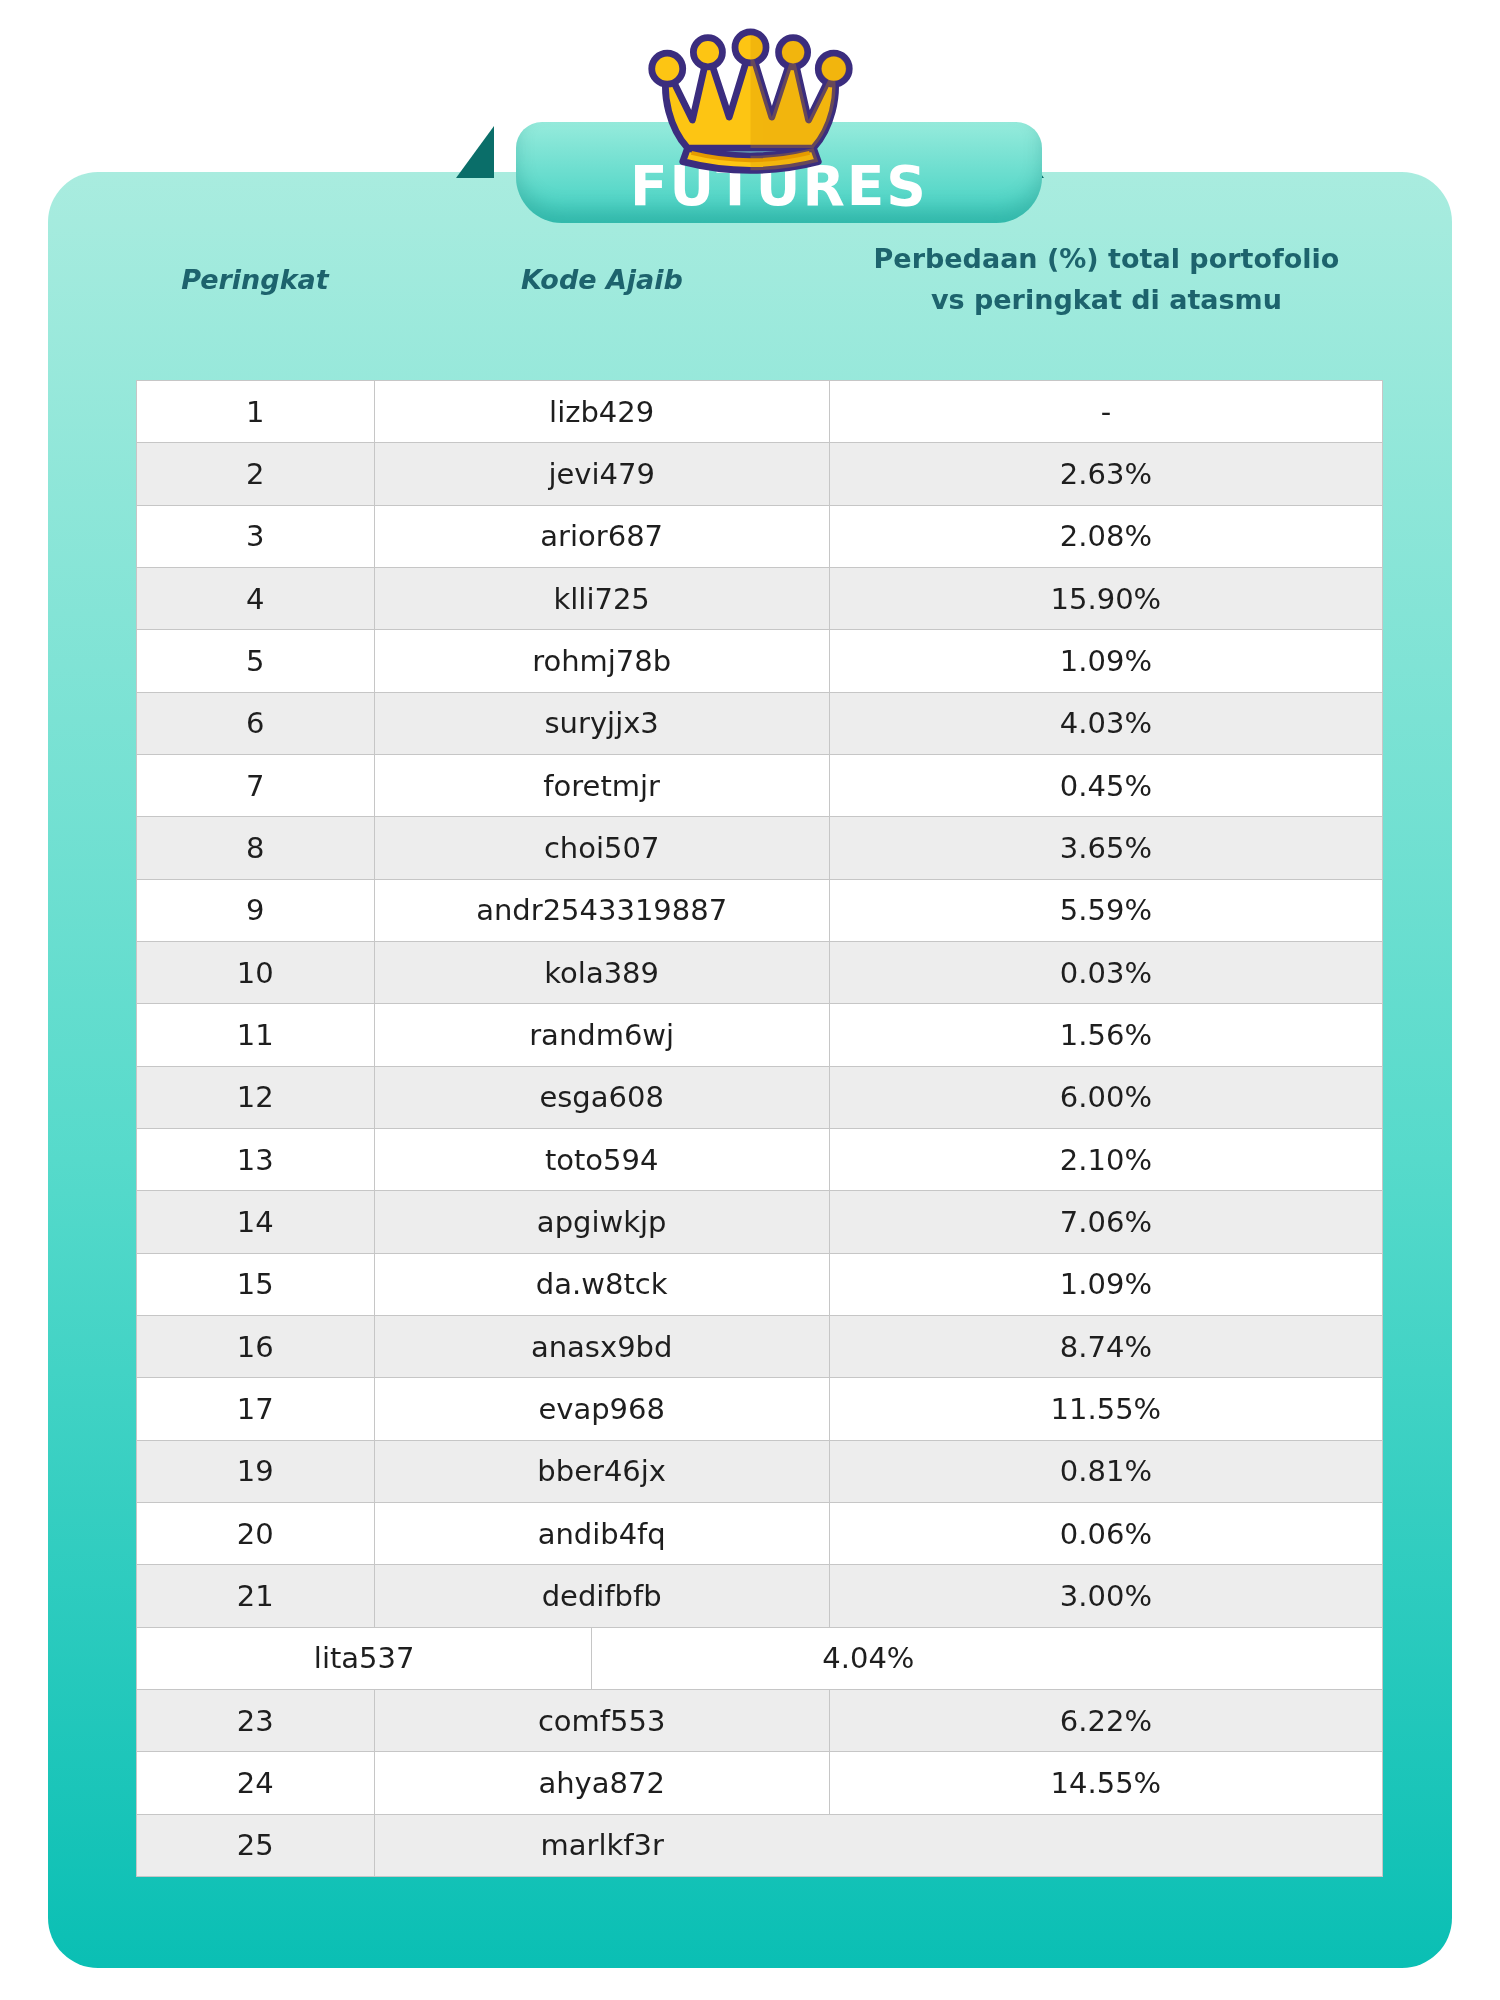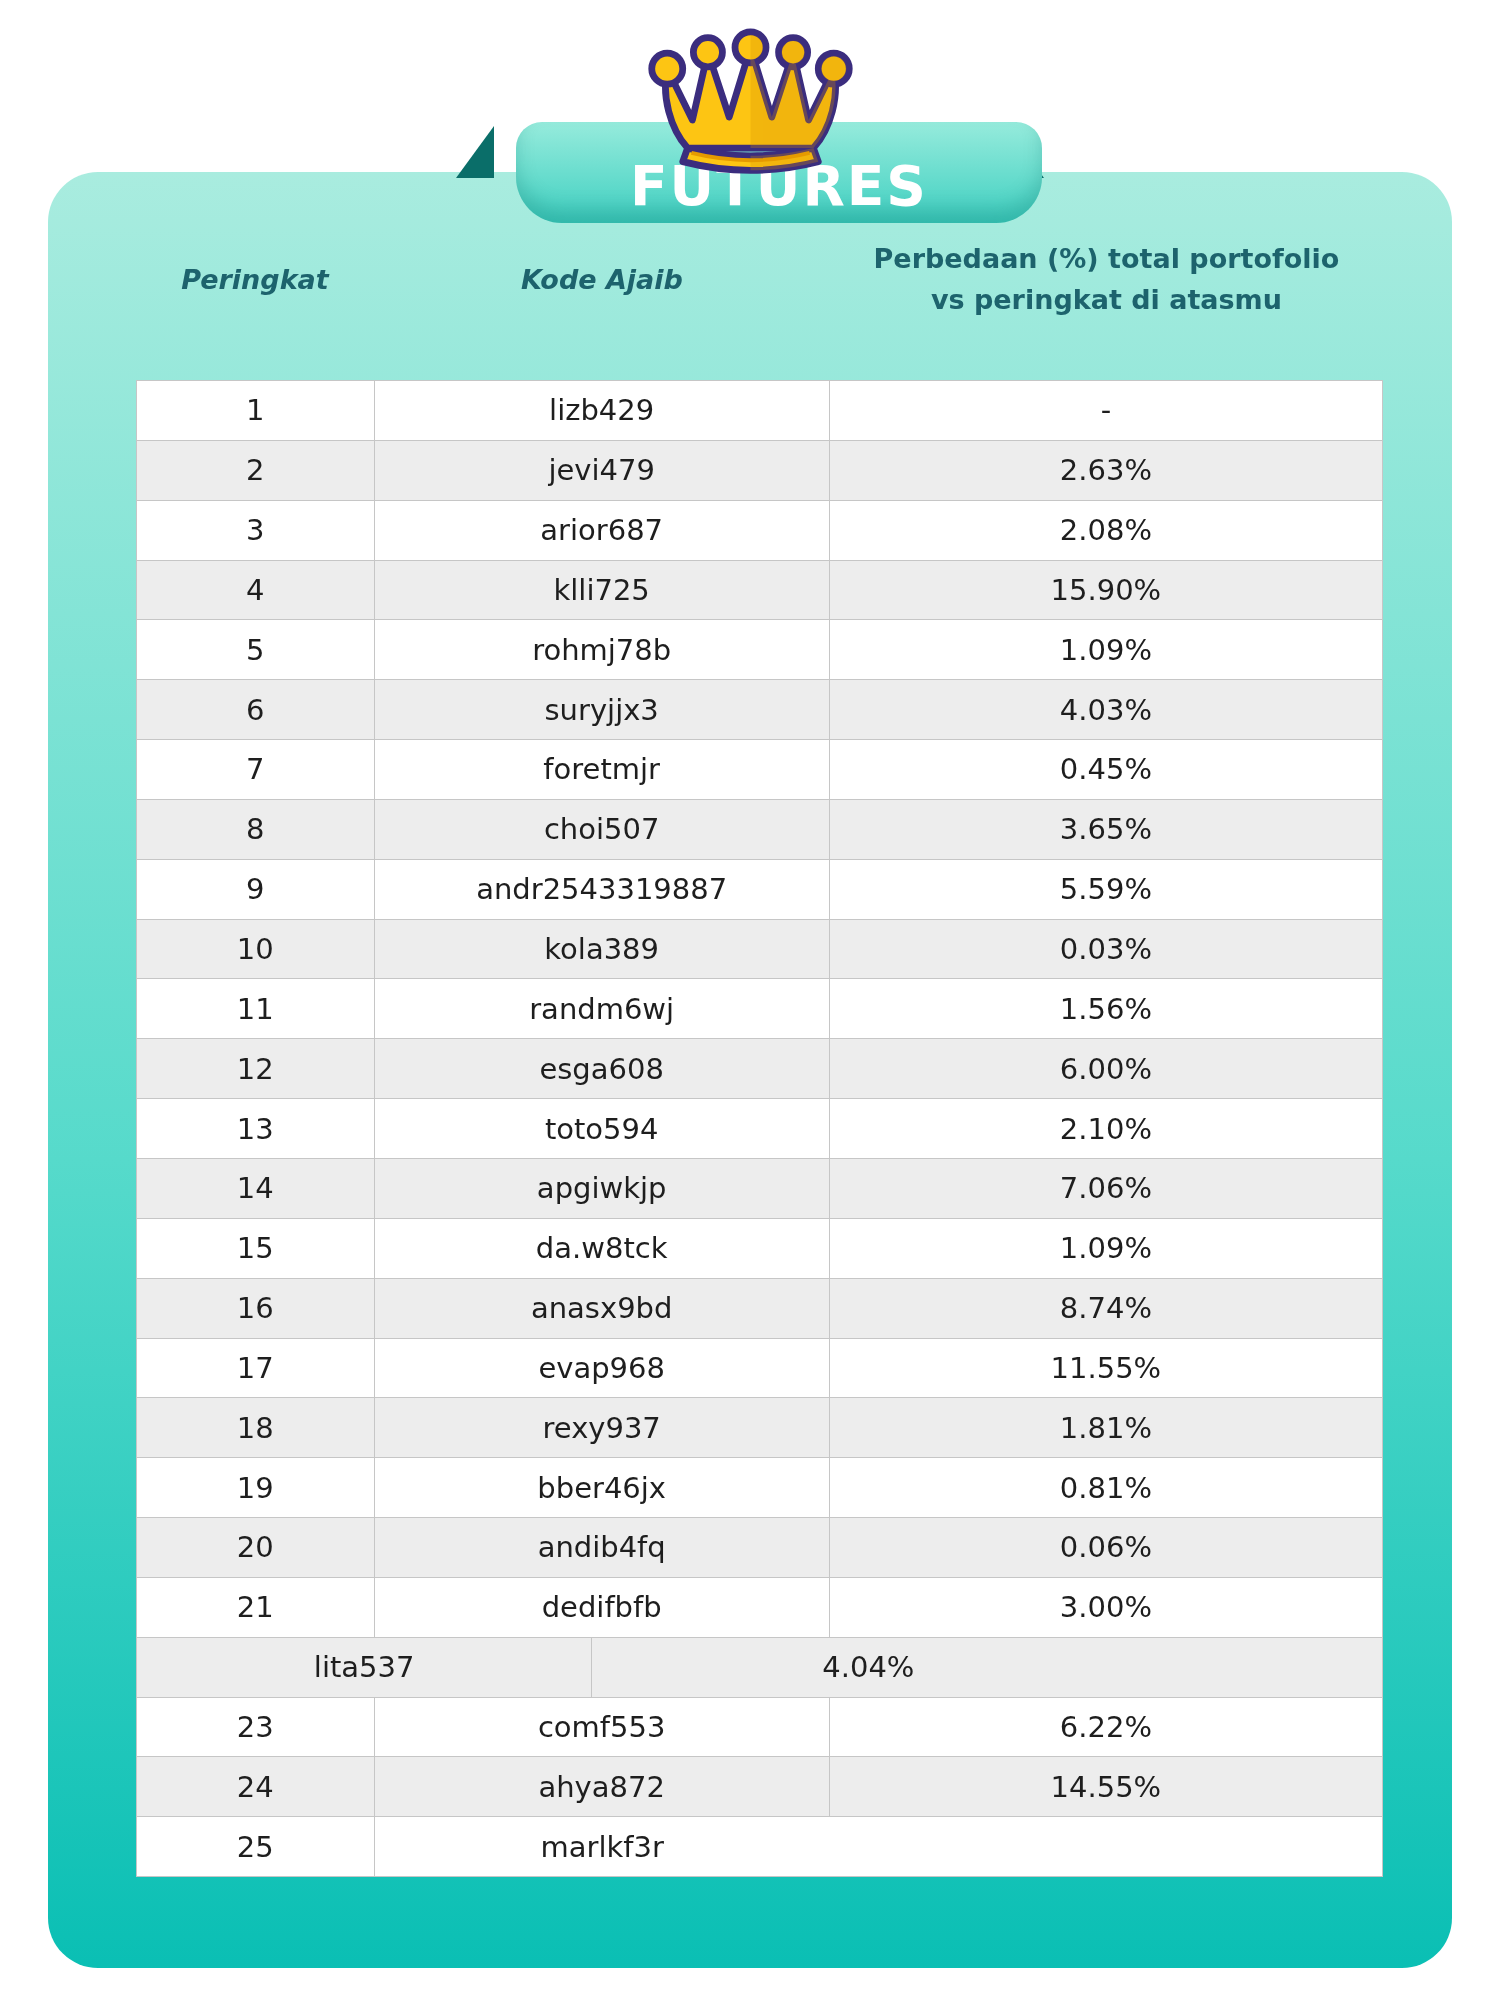--- a/index.html
+++ b/index.html
@@ -264,25 +264,20 @@
     <div class="tcell c2">anasx9bd</div>
     <div class="tcell c3">8.74%</div>
   </div>
 
   <div class="trow">
     <div class="tcell c1">17</div>
     <div class="tcell c2">evap968</div>
     <div class="tcell c3">11.55%</div>
   </div>
 
-  <div class="trow">
-    <div class="tcell c1">18</div>
-    <div class="tcell c2">rexy937</div>
-    <div class="tcell c3">1.81%</div>
-  </div>
 
   <div class="trow">
     <div class="tcell c1">19</div>
     <div class="tcell c2">bber46jx</div>
     <div class="tcell c3">0.81%</div>
   </div>
 
   <div class="trow">
     <div class="tcell c1">20</div>
     <div class="tcell c2">andib4fq</div>

